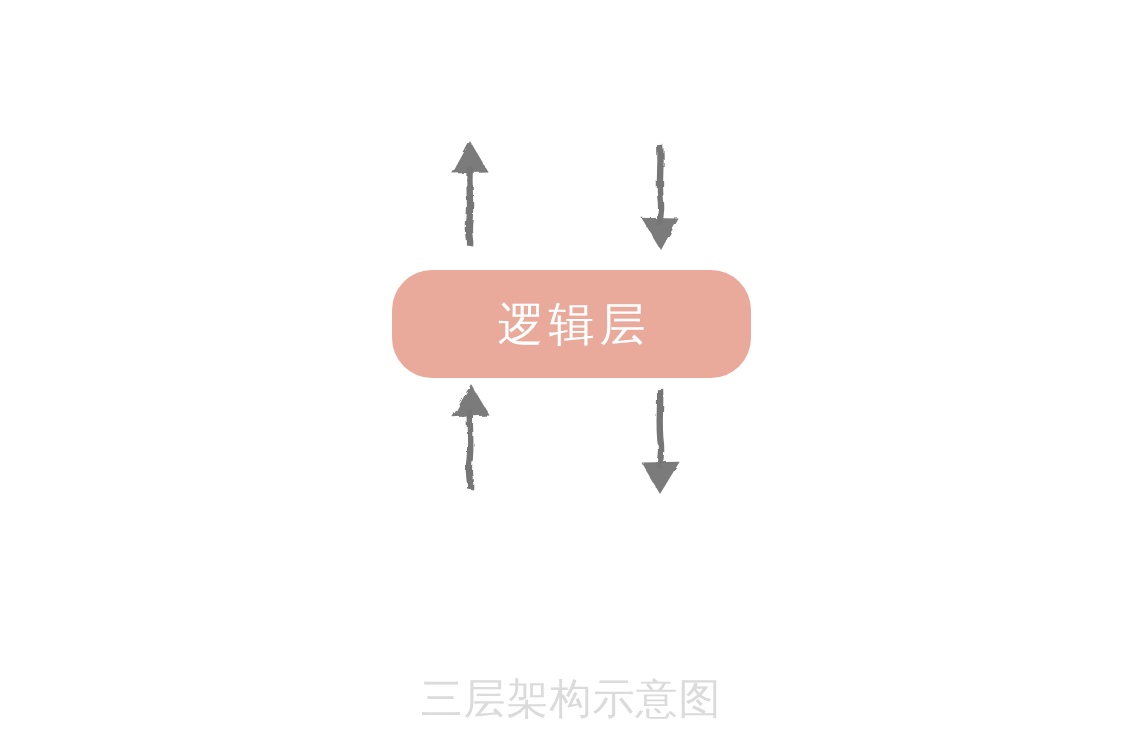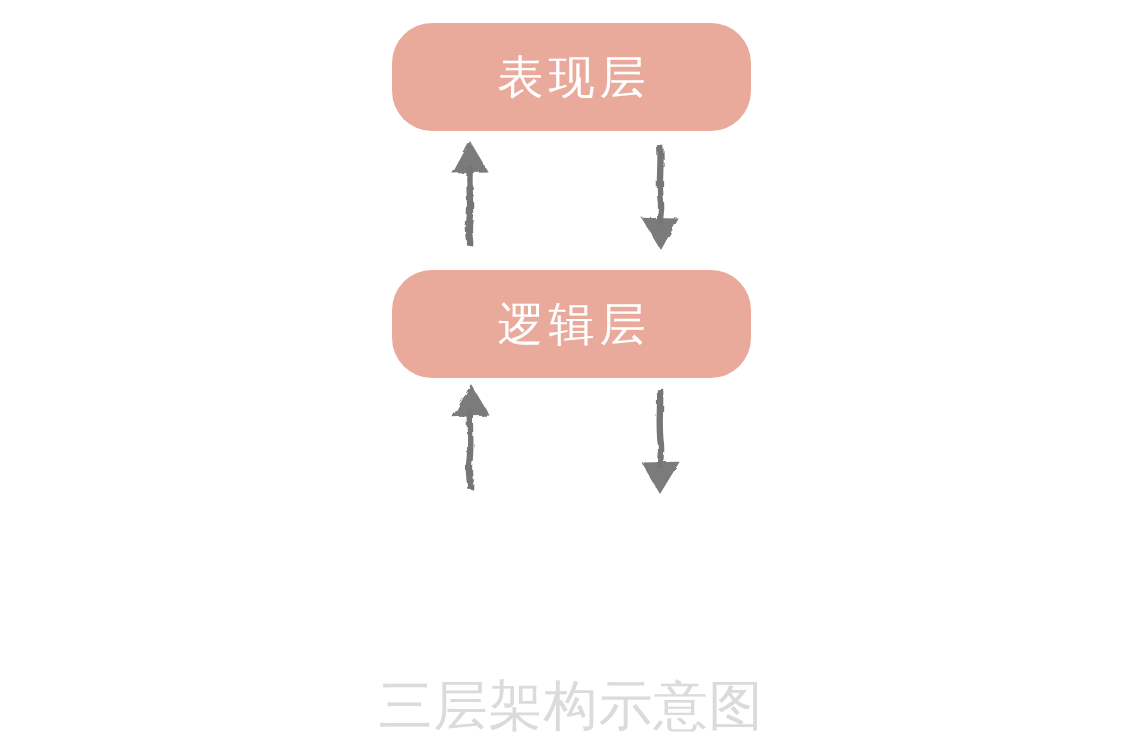--- a/index.html
+++ b/index.html
@@ -50,35 +50,32 @@
   #arrow-down-1 { left: 638px; top: 142px; }
   #arrow-up-2   { left: 448px; top: 382px; }
   #arrow-down-2 { left: 638px; top: 386px; }
 
   .caption {
     position: absolute;
     left: 0;
     top: 676px;
     width: 100%;
     text-align: center;
-    font-size: 54px;
+    font-size: 42px;
     letter-spacing: 1px;
     color: var(--caption-text, #DBDBDB);
     line-height: 1.1;
     user-select: none;
   }
 </style>
 </head>
 <body>
 
 <div class="stage">
 
-  <div class="layer-box" id="box-presentation">
-    <span class="label">表现层</span>
-  </div>
 
   <svg class="arrow" id="arrow-up-1" viewBox="0 0 44 112" aria-hidden="true">
     <defs>
       <filter id="sk1" x="-25%" y="-15%" width="150%" height="130%">
         <feTurbulence type="fractalNoise" baseFrequency="0.09" numOctaves="3" seed="7" result="n"></feTurbulence>
         <feDisplacementMap in="SourceGraphic" in2="n" scale="4"></feDisplacementMap>
       </filter>
     </defs>
     <g filter="url(#sk1)">
       <path d="M22 28 C20 50 24 68 21 86 C20 97 23 103 22 109" stroke="currentColor" stroke-width="6.5" fill="none"></path>

